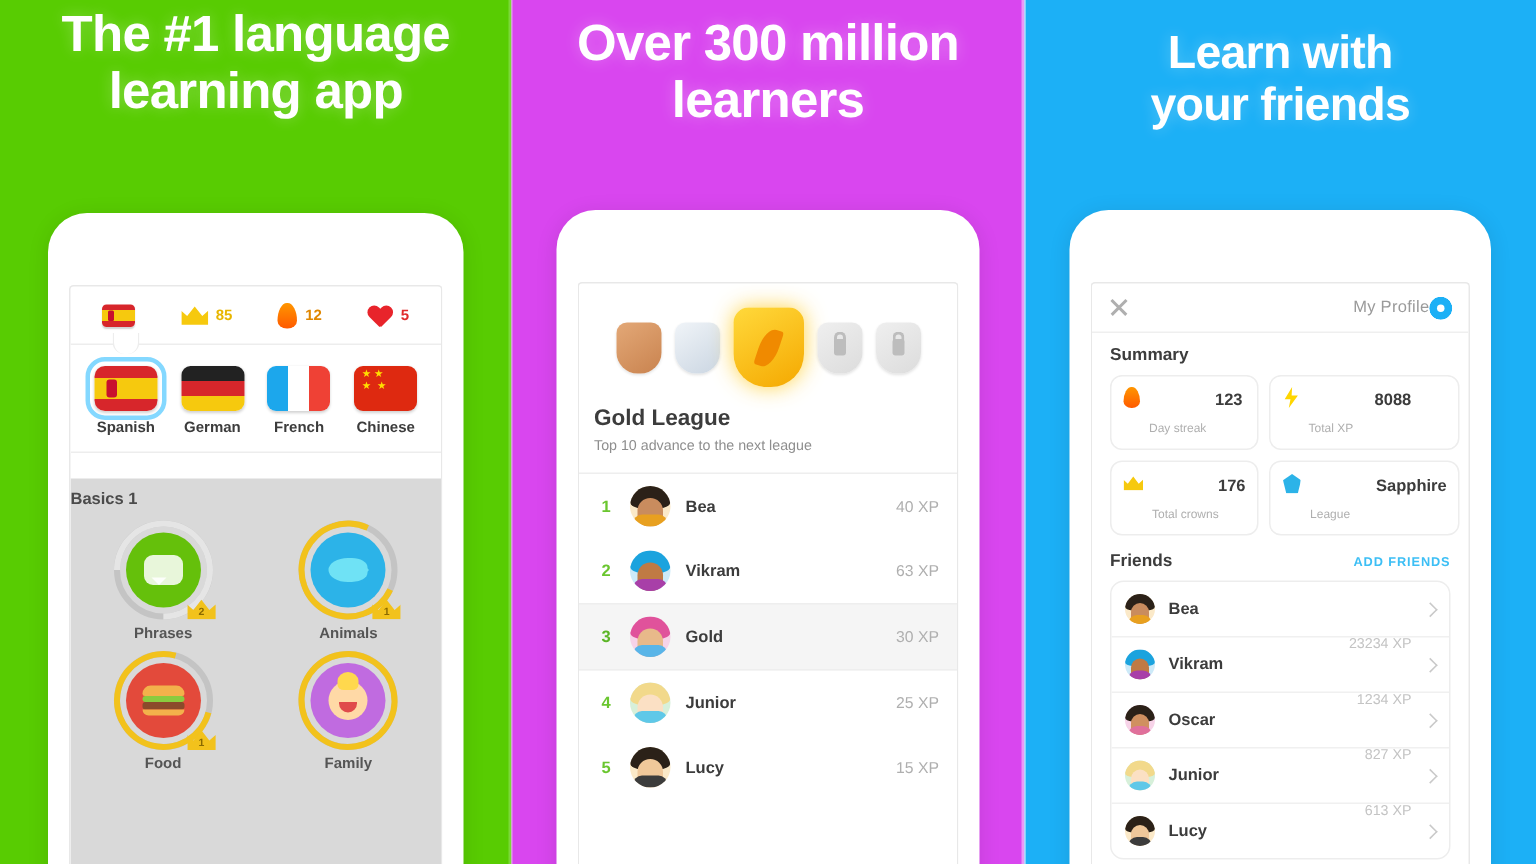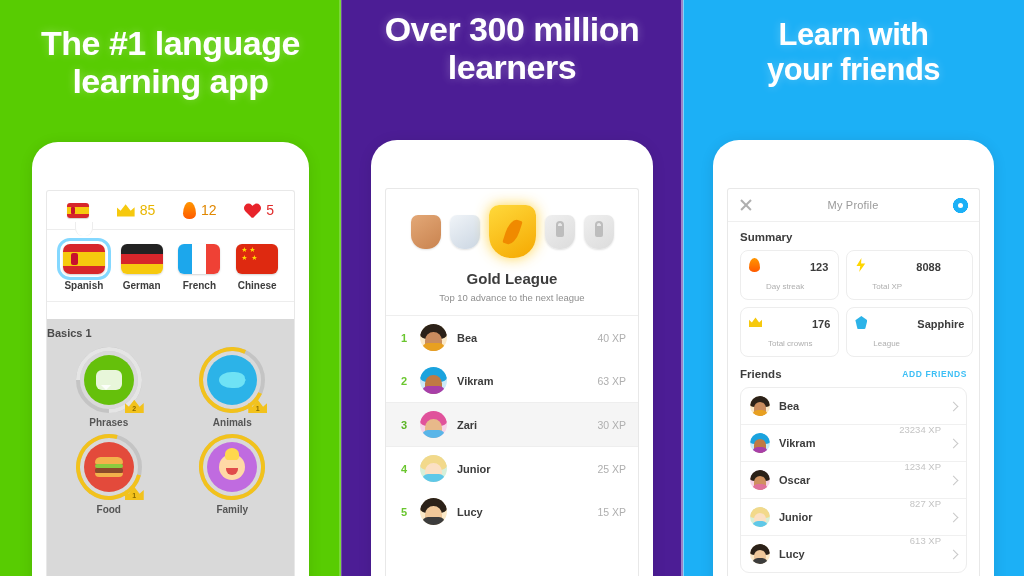--- a/index.html
+++ b/index.html
@@ -4,36 +4,36 @@
 <style>
   html,body{margin:0;padding:0;}
   body{
     width:1024px;height:576px;overflow:hidden;
     font-family:"Liberation Sans", sans-serif;
     background:#ffffff;
   }
   .screens{display:flex;width:1024px;height:576px;position:relative;}
   .panel{position:relative;overflow:hidden;height:576px;}
   .panel.p1{width:341px;background:#58CC02;}
-  .panel.p2{width:342px;background:#4c1d95;}
+  .panel.p2{width:342px;background:#d946ef;}
   .panel.p3{width:341px;background:#1CB0F6;}
   .divider{position:absolute;top:0;bottom:0;width:3px;}
   .div1{left:339px;background:rgba(255,255,255,0.22);}
   .div2{left:681px;background:rgba(255,255,255,0.45);}
 
   .headline{
     text-align:center;
     color:#ffffff;
     font-weight:bold;
     line-height:1.12;
     letter-spacing:-0.5px;
     padding:0 14px;
     text-shadow:0 0 10px rgba(255,255,255,0.28);
   }
-  .p1 .headline{font-size:34px;padding-top:24px;}
+  .p1 .headline{font-size:34px;padding-top:4px;}
   .p2 .headline{font-size:34px;padding-top:10px;}
   .p3 .headline{font-size:31px;padding-top:18px;}
 
   
   .phone{
     position:absolute;left:32px;right:32px;top:142px;bottom:-30px;
     background:#ffffff;
     border-radius:26px 26px 10px 10px;
     box-shadow:0 2px 14px rgba(0,0,0,0.10);
   }
@@ -49,21 +49,21 @@
     overflow:hidden;
   }
 
   
   .statbar{
     display:flex;align-items:center;justify-content:space-around;
     height:38px;border-bottom:1px solid #ededed;padding:0 6px;
     position:relative;
   }
   .stat{display:flex;align-items:center;gap:5px;}
-  .stat .num{font-size:14px;font-weight:normal;}
+  .stat .num{font-size:10px;font-weight:bold;}
   .num.crown{color:#E8B600;}
   .num.flame{color:#E08700;}
   .num.heart{color:#E02B2B;}
   .notch{
     position:absolute;left:28px;bottom:-7px;width:16px;height:14px;
     background:#fff;border-left:1px solid #ededed;border-right:1px solid #ededed;
     border-radius:0 0 8px 8px;
   }
 
   .flag{width:22px;height:15px;border-radius:3px;overflow:hidden;
@@ -147,21 +147,21 @@
         display:flex;align-items:center;justify-content:center;}
   .badge.locked{background:linear-gradient(145deg,#EFEFEF,#DCDCDC);}
   .badge.locked:after{content:"";position:absolute;left:50%;top:50%;margin:-6px 0 0 -4px;
         width:8px;height:11px;background:#BDBDBD;border-radius:2px;}
   .badge.locked:before{content:"";position:absolute;left:50%;top:50%;margin:-11px 0 0 -4px;
         width:8px;height:8px;border:2px solid #BDBDBD;border-bottom:none;
         border-radius:5px 5px 0 0;box-sizing:border-box;}
   .feather{width:13px;height:26px;background:#F08A00;
         border-radius:60% 10% 60% 10%;transform:rotate(18deg);}
 
-  .leaguehead{text-align:center;padding:2px 10px 12px;border-bottom:1px solid #eee;}
+  .leaguehead{text-align:left;padding:2px 10px 12px;border-bottom:1px solid #eee;}
   .leaguename{font-size:15px;font-weight:bold;color:#3C3C3C;}
   .leaguesub{font-size:9.5px;color:#8E8E8E;margin-top:5px;}
   .leaguetimer{font-size:10px;font-weight:bold;color:#E3B80B;margin-top:4px;}
 
   .lbrow{display:flex;align-items:center;gap:10px;padding:7px 12px;height:29px;}
   .lbrow.me{background:#F5F5F5;border-top:1px solid #eee;border-bottom:1px solid #eee;}
   .rank{width:12px;font-size:11px;font-weight:bold;color:#6AC62F;text-align:center;}
   .lbrow.me .rank{color:#5BB526;}
   .av{width:27px;height:27px;border-radius:50%;position:relative;flex:none;overflow:hidden;}
   .av .hair{position:absolute;left:0;right:0;top:0;height:15px;border-radius:14px 14px 40% 40%;}
@@ -169,21 +169,21 @@
   .av .body{position:absolute;left:2px;right:2px;bottom:0;height:8px;border-radius:6px 6px 0 0;}
   .lbname{flex:1;font-size:11px;font-weight:bold;color:#3C3C3C;}
   .lbxp{font-size:10.5px;color:#AFAFAF;}
 
   
   .phead{display:flex;align-items:center;height:32px;padding:0 11px;border-bottom:1px solid #EFEFEF;}
   .xicon{width:14px;height:14px;position:relative;flex:none;}
   .xicon:before,.xicon:after{content:"";position:absolute;left:0;top:6px;width:14px;height:1.8px;background:#AFAFAF;}
   .xicon:before{transform:rotate(45deg);}
   .xicon:after{transform:rotate(-45deg);}
-  .ptitle{flex:1;text-align:center;font-size:11px;color:#9A9A9A;letter-spacing:0.2px;}
+  .ptitle{flex:1;text-align:right;font-size:11px;color:#9A9A9A;letter-spacing:0.2px;}
   .gear{width:15px;height:15px;border-radius:50%;background:#1CB0F6;position:relative;flex:none;}
   .gear:after{content:"";position:absolute;left:50%;top:50%;width:5px;height:5px;margin:-2.5px 0 0 -2.5px;
         background:#fff;border-radius:50%;}
   .gear:before{content:"";position:absolute;left:-2px;top:-2px;right:-2px;bottom:-2px;
         background:radial-gradient(circle,#1CB0F6 55%,transparent 56%);border-radius:50%;
         box-shadow:0 0 0 0 transparent;}
 
   .sec{padding:9px 12px 2px;}
   .sechead{display:flex;align-items:center;justify-content:space-between;}
   .sectxt{font-size:11.5px;font-weight:bold;color:#3C3C3C;}
@@ -374,21 +374,21 @@
             <span class="lbname">Vikram</span>
             <span class="lbxp">63 XP</span>
           </div>
           <div class="lbrow me">
             <span class="rank">3</span>
             <span class="av" style="background:#F7D3E8;">
               <i class="hair" style="background:#E0529B;"></i>
                 <i class="skin" style="background:#E8B98A;"></i>
                 <i class="body" style="background:#59B5E8;"></i>
             </span>
-            <span class="lbname">Zari</span>
+            <span class="lbname">Gold</span>
             <span class="lbxp">30 XP</span>
           </div>
           <div class="lbrow">
             <span class="rank">4</span>
             <span class="av" style="background:#D7F0DA;">
               <i class="hair" style="background:#F2D98B;"></i>
                 <i class="skin" style="background:#FBE0C4;"></i>
                 <i class="body" style="background:#5FC8E8;"></i>
             </span>
             <span class="lbname">Junior</span>

